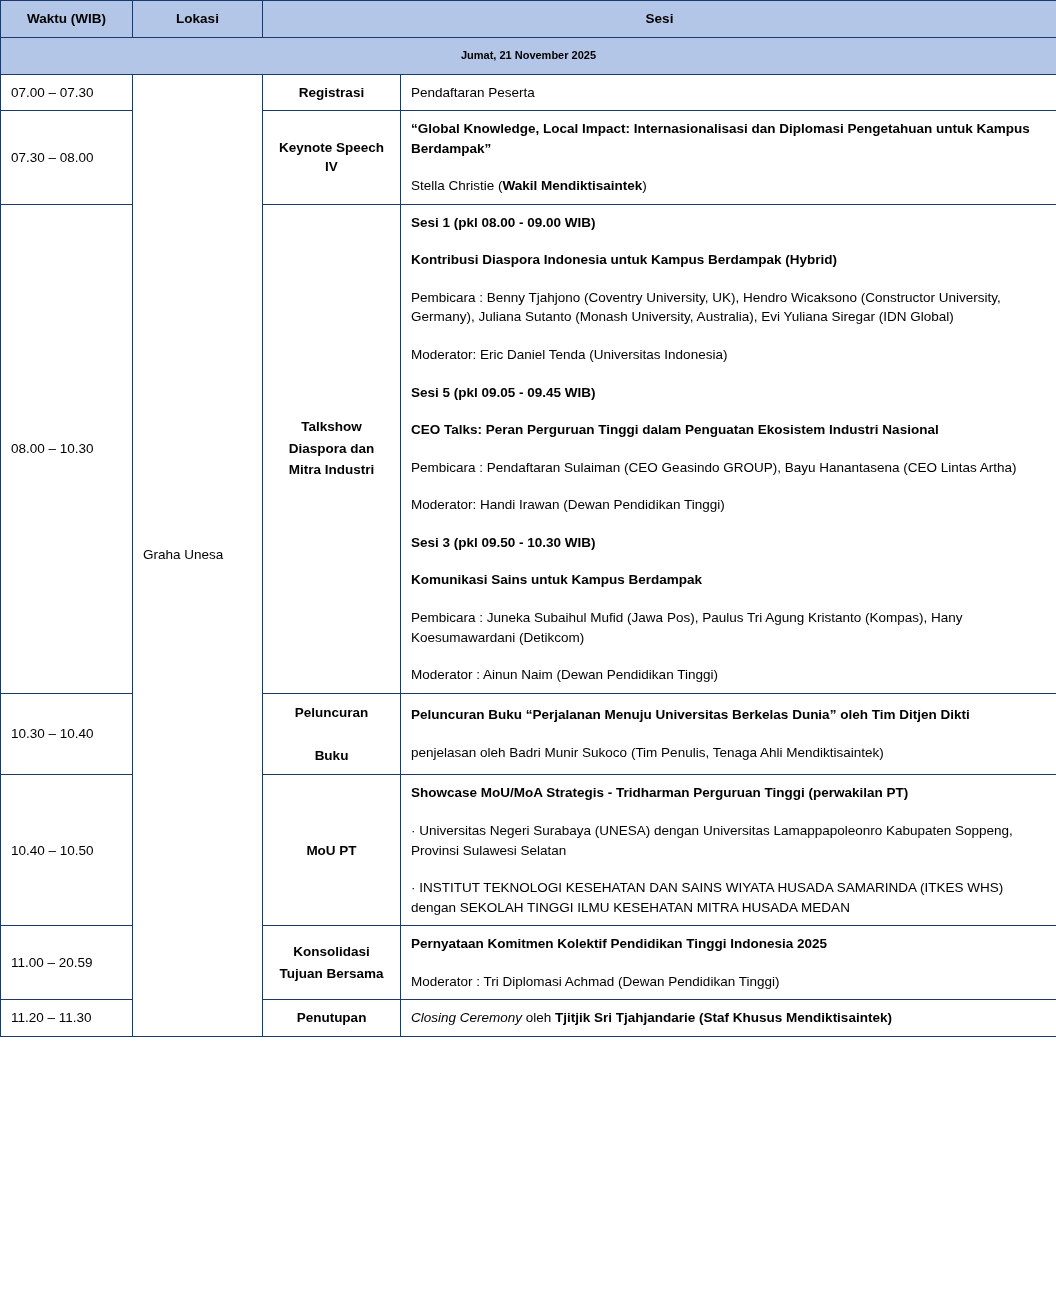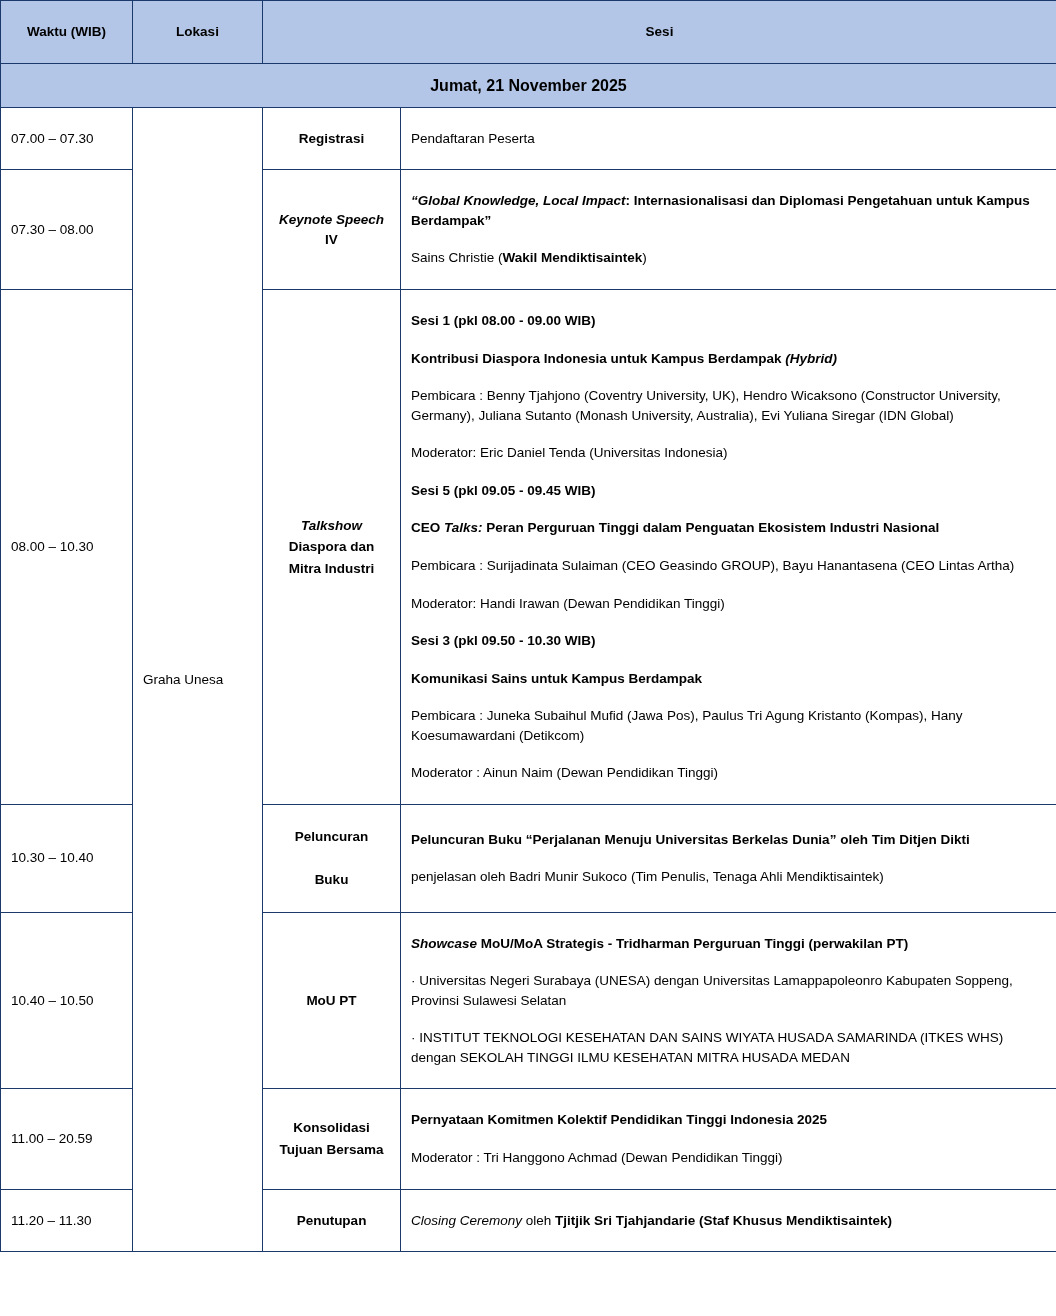--- a/index.html
+++ b/index.html
@@ -13,42 +13,42 @@
     color: #000000;
   }
   table.schedule {
     border-collapse: collapse;
     width: 1056px;
     table-layout: fixed;
   }
   table.schedule td, table.schedule th {
     border: 1px solid #1b3a6b;
     vertical-align: middle;
-    padding: 21px 10px;
+    padding: 8px 10px;
     font-size: 13.5px;
     line-height: 1.45;
   }
   .col-waktu { width: 132px; }
   .col-lokasi { width: 130px; }
   .col-sesi-label { width: 138px; }
   .col-sesi { width: 656px; }
 
   thead th {
     background: #b4c6e7;
     font-weight: bold;
     text-align: center;
     font-size: 13.5px;
     padding: 11px 6px;
   }
   tr.day-row td {
     background: #b4c6e7;
     font-weight: bold;
     text-align: center;
     padding: 10px 6px;
-    font-size: 16px;
+    font-size: 11px;
   }
   td.time {
     text-align: left;
     font-size: 13.5px;
   }
   td.venue {
     text-align: left;
     font-size: 13.5px;
   }
   td.sesi-label {
@@ -62,21 +62,21 @@
   }
   td.sesi-body p {
     margin: 0 0 0 0;
     text-align: left;
   }
   td.sesi-body p + p {
     margin-top: 18px;
   }
   .b { font-weight: bold; }
   .i { font-style: italic; }
-  .bi { font-weight: bold; font-style: italic; }
+  .bi { font-weight: bold; }
   .tight p + p { margin-top: 10px; }
   .plain p + p { margin-top: 14px; }
   .label-stack { line-height: 1.6; }
 </style>
 </head>
 <body>
 
 <table class="schedule">
   <colgroup>
     <col class="col-waktu">
@@ -102,40 +102,40 @@
         <td class="sesi-label">Registrasi</td>
         <td class="sesi-body plain">
           <p><span>Pendaftaran Peserta</span></p>
         </td>
       </tr>
       <tr>
         <td class="time">07.30 – 08.00</td>
         <td class="sesi-label"><span class="bi">Keynote Speech </span><span class="b">IV</span></td>
         <td class="sesi-body plain">
           <p><span class="bi">“Global Knowledge, Local Impact</span><span class="b">: Internasionalisasi dan Diplomasi Pengetahuan untuk Kampus Berdampak”</span></p>
-          <p><span>Sains Christie (</span><span class="b">Wakil Mendiktisaintek</span><span>)</span></p>
+          <p><span>Stella Christie (</span><span class="b">Wakil Mendiktisaintek</span><span>)</span></p>
         </td>
       </tr>
       <tr>
         <td class="time">08.00 – 10.30</td>
         <td class="sesi-label">
           <div class="label-stack">
             <div class="bi">Talkshow</div>
             <div class="b">Diaspora dan</div>
             <div class="b">Mitra Industri</div>
           </div>
         </td>
         <td class="sesi-body">
           <p><span class="b">Sesi 1 (pkl 08.00 - 09.00 WIB)</span></p>
           <p><span class="b">Kontribusi Diaspora Indonesia untuk Kampus Berdampak </span><span class="bi">(Hybrid)</span></p>
           <p><span>Pembicara : Benny Tjahjono (Coventry University, UK), Hendro Wicaksono (Constructor University, Germany), Juliana Sutanto (Monash University, Australia), Evi Yuliana Siregar (IDN Global)</span></p>
           <p><span>Moderator: Eric Daniel Tenda (Universitas Indonesia)</span></p>
           <p><span class="b">Sesi 5 (pkl 09.05 - 09.45 WIB)</span></p>
           <p><span class="b">CEO </span><span class="bi">Talks:</span><span class="b"> Peran Perguruan Tinggi dalam Penguatan Ekosistem Industri Nasional</span></p>
-          <p><span>Pembicara : Surijadinata Sulaiman (CEO Geasindo GROUP), Bayu Hanantasena (CEO Lintas Artha)</span></p>
+          <p><span>Pembicara : Pendaftaran Sulaiman (CEO Geasindo GROUP), Bayu Hanantasena (CEO Lintas Artha)</span></p>
           <p><span>Moderator: Handi Irawan (Dewan Pendidikan Tinggi)</span></p>
           <p><span class="b">Sesi 3 (pkl 09.50 - 10.30 WIB)</span></p>
           <p><span class="b">Komunikasi Sains untuk Kampus Berdampak</span></p>
           <p><span>Pembicara : Juneka Subaihul Mufid (Jawa Pos), Paulus Tri Agung Kristanto (Kompas), Hany Koesumawardani (Detikcom)</span></p>
           <p><span>Moderator : Ainun Naim (Dewan Pendidikan Tinggi)</span></p>
         </td>
       </tr>
       <tr>
         <td class="time">10.30 – 10.40</td>
         <td class="sesi-label">
@@ -162,21 +162,21 @@
       <tr>
         <td class="time">11.00 – 20.59</td>
         <td class="sesi-label">
           <div class="label-stack">
             <div class="b">Konsolidasi</div>
             <div class="b">Tujuan Bersama</div>
           </div>
         </td>
         <td class="sesi-body plain">
           <p><span class="b">Pernyataan Komitmen Kolektif Pendidikan Tinggi Indonesia 2025</span></p>
-          <p><span>Moderator : Tri Hanggono Achmad (Dewan Pendidikan Tinggi)</span></p>
+          <p><span>Moderator : Tri Diplomasi Achmad (Dewan Pendidikan Tinggi)</span></p>
         </td>
       </tr>
       <tr>
         <td class="time">11.20 – 11.30</td>
         <td class="sesi-label">Penutupan</td>
         <td class="sesi-body plain">
           <p><span class="i">Closing Ceremony </span><span>oleh </span><span class="b">Tjitjik Sri Tjahjandarie (Staf Khusus Mendiktisaintek)</span></p>
         </td>
       </tr>
     </tbody>

